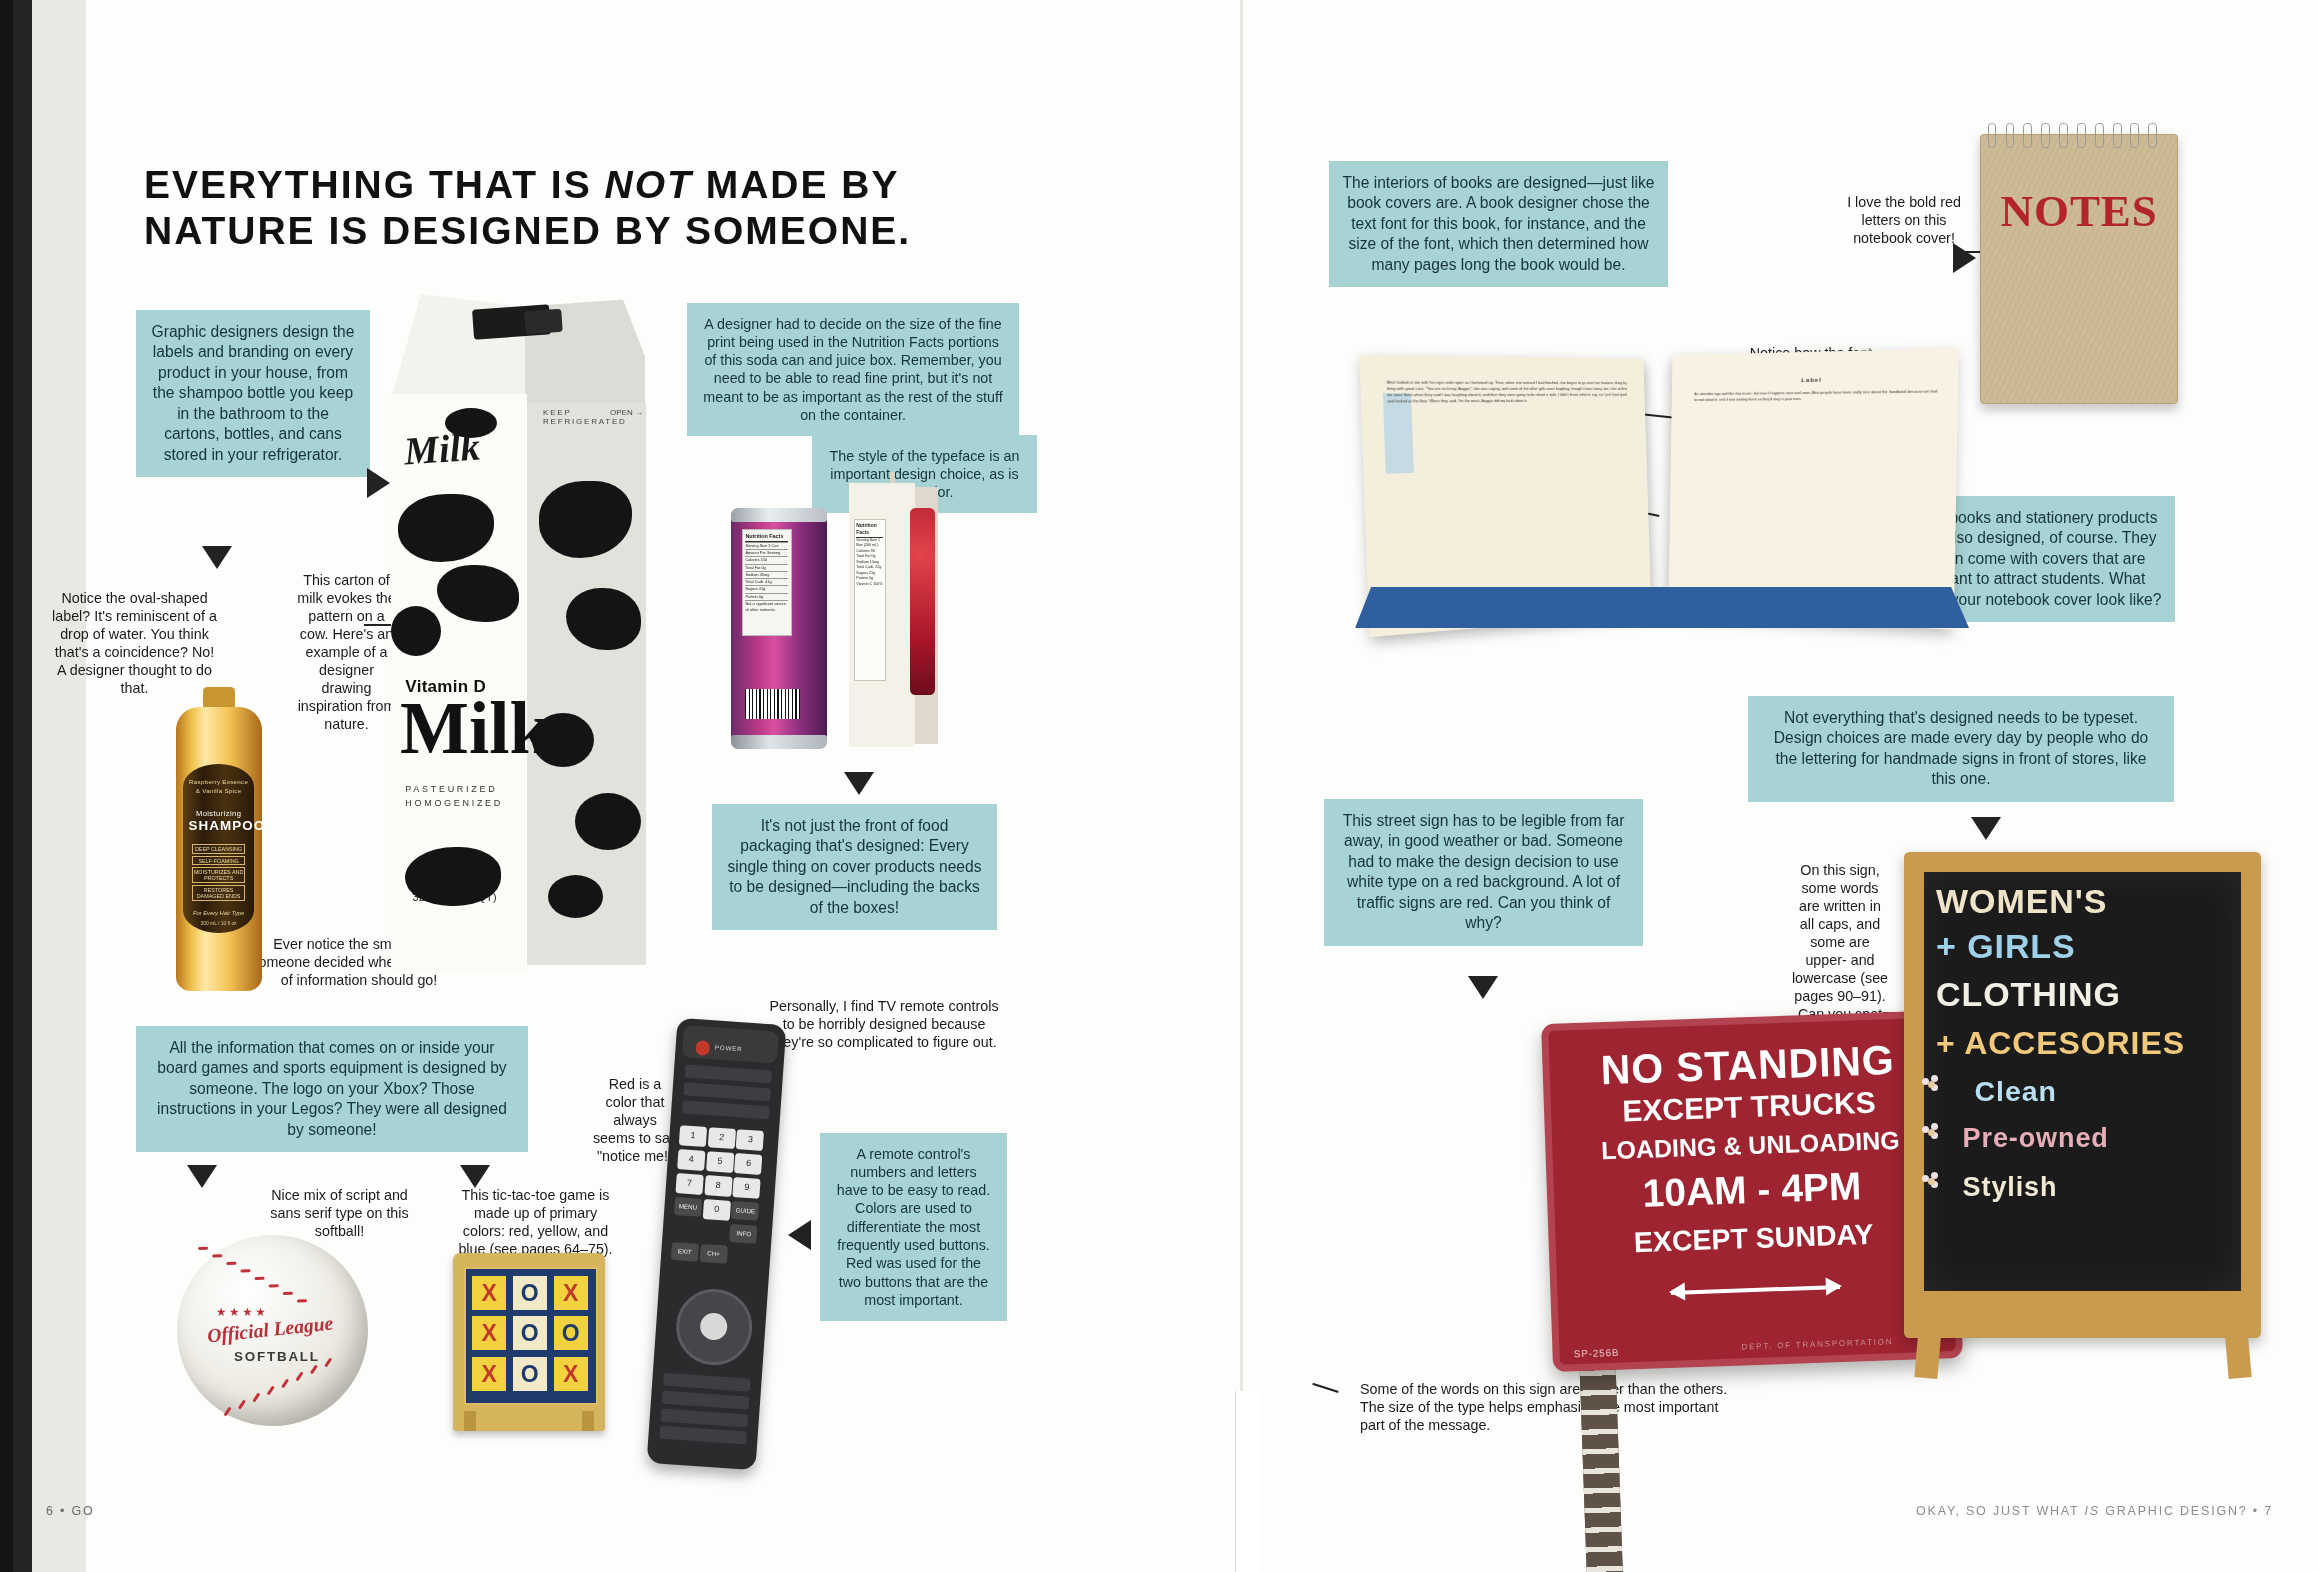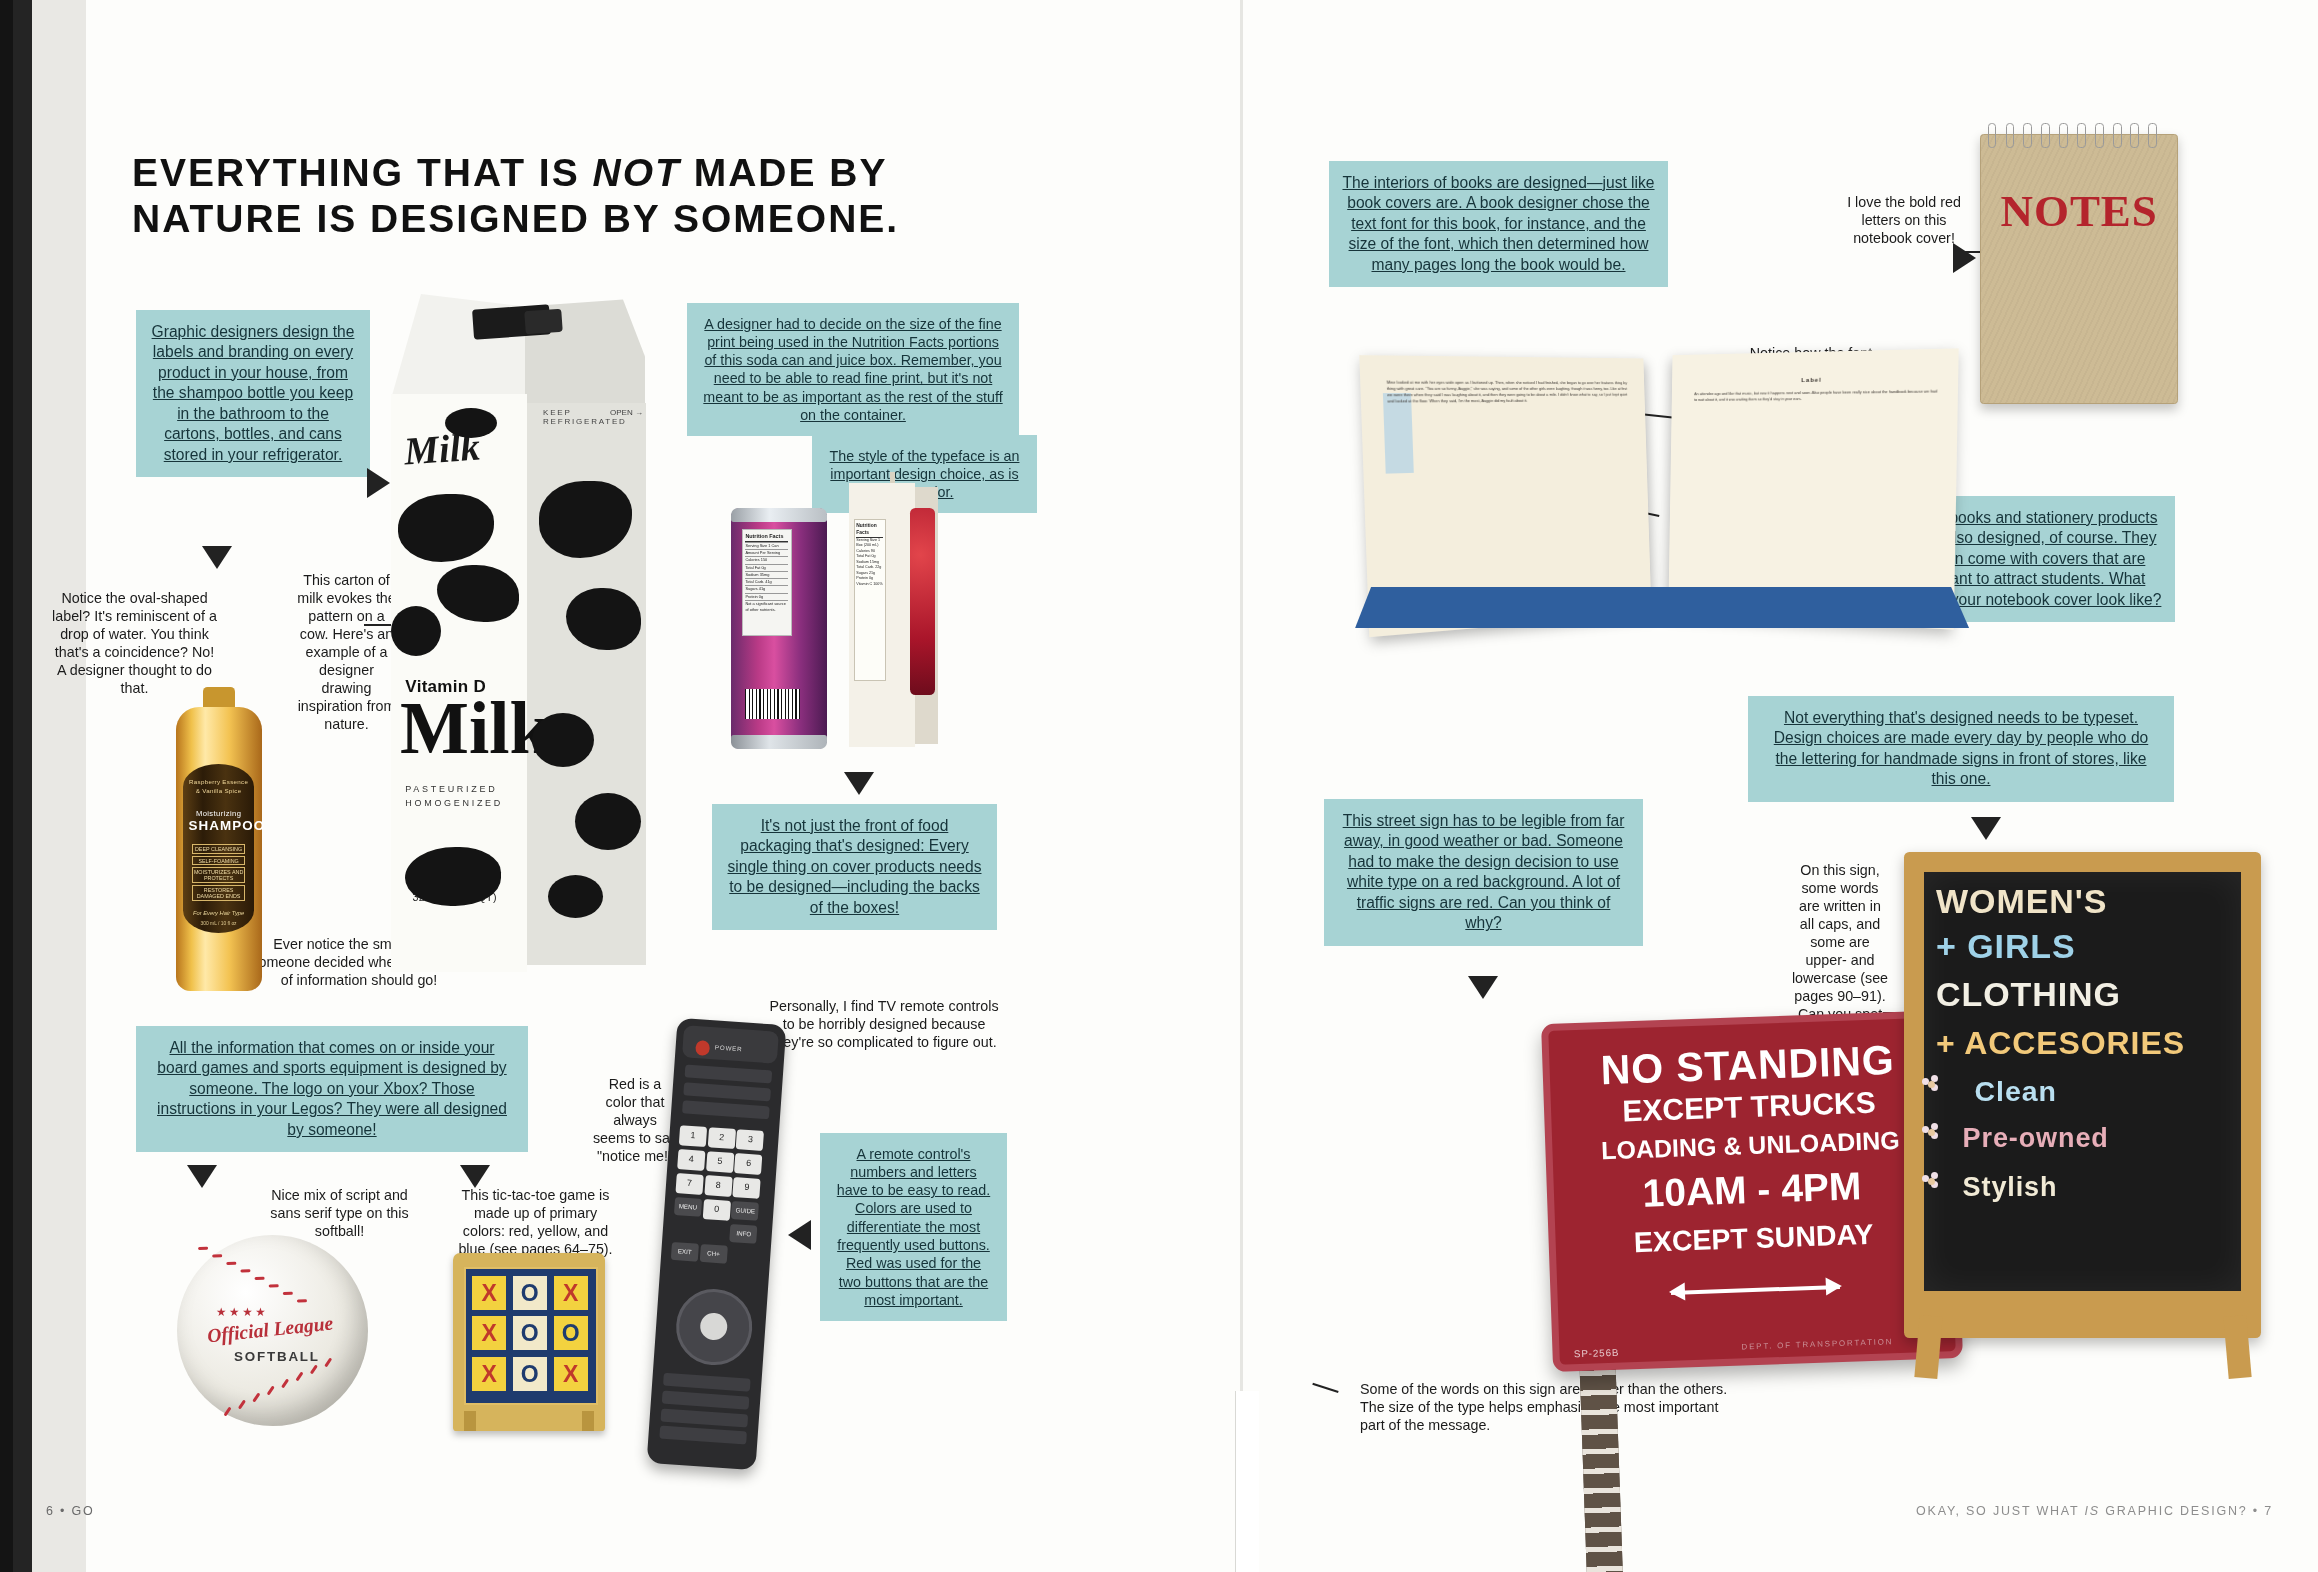--- a/index.html
+++ b/index.html
@@ -7,26 +7,26 @@
   .page{position:absolute;inset:0;background:#fdfdfb;}
   
   .edge-left{position:absolute;left:0;top:0;width:12.5px;height:1572px;background:#141414;}
   .edge-left2{position:absolute;left:12.5px;top:0;width:19.6px;height:1572px;background:#242424;}
   .edge-left3{position:absolute;left:32px;top:0;width:54px;height:1572px;background:#e9e8e4;}
   .gutter{position:absolute;left:1240px;top:0;width:2.7px;height:1572px;background:#e6e6e2;}
   .spine-bottom{position:absolute;left:1235px;top:1391px;width:23px;height:181px;background:#ffffff;border-left:1.8px solid #d9d9d5;}
 
   
   .bubble{position:absolute;background:#a7d3d4;color:#16343a;font-size:15.6px;line-height:1.32;
-    text-align:center;padding:11.6px 13.4px;box-sizing:border-box;text-decoration:underline;}
+    text-align:center;padding:11.6px 13.4px;box-sizing:border-box;}
   .bubble.sm{font-size:14.3px;line-height:1.28;}
   .note{position:absolute;color:#1b1b1b;font-size:14.3px;line-height:1.26;}
   .note.c{text-align:center;}
 
-  h1.title{position:absolute;left:132px;top:150px;width:910px;margin:0;
+  h1.title{position:absolute;left:132px;top:150px;width:910px;margin:12px;
     font-family:"Liberation Sans",sans-serif;font-weight:bold;font-size:39px;line-height:1.18;
     letter-spacing:2px;color:#111;}
   h1.title i{font-style:italic;}
 
   .footL{position:absolute;left:46px;top:1504px;font-size:12.5px;letter-spacing:1.8px;color:#6a6a6a;}
   .footR{position:absolute;right:46px;top:1504px;font-size:12.5px;letter-spacing:1.8px;color:#8d8d8d;text-align:right;}
   .footR i{font-style:italic;}
 
   
   .tri{position:absolute;width:0;height:0;}

